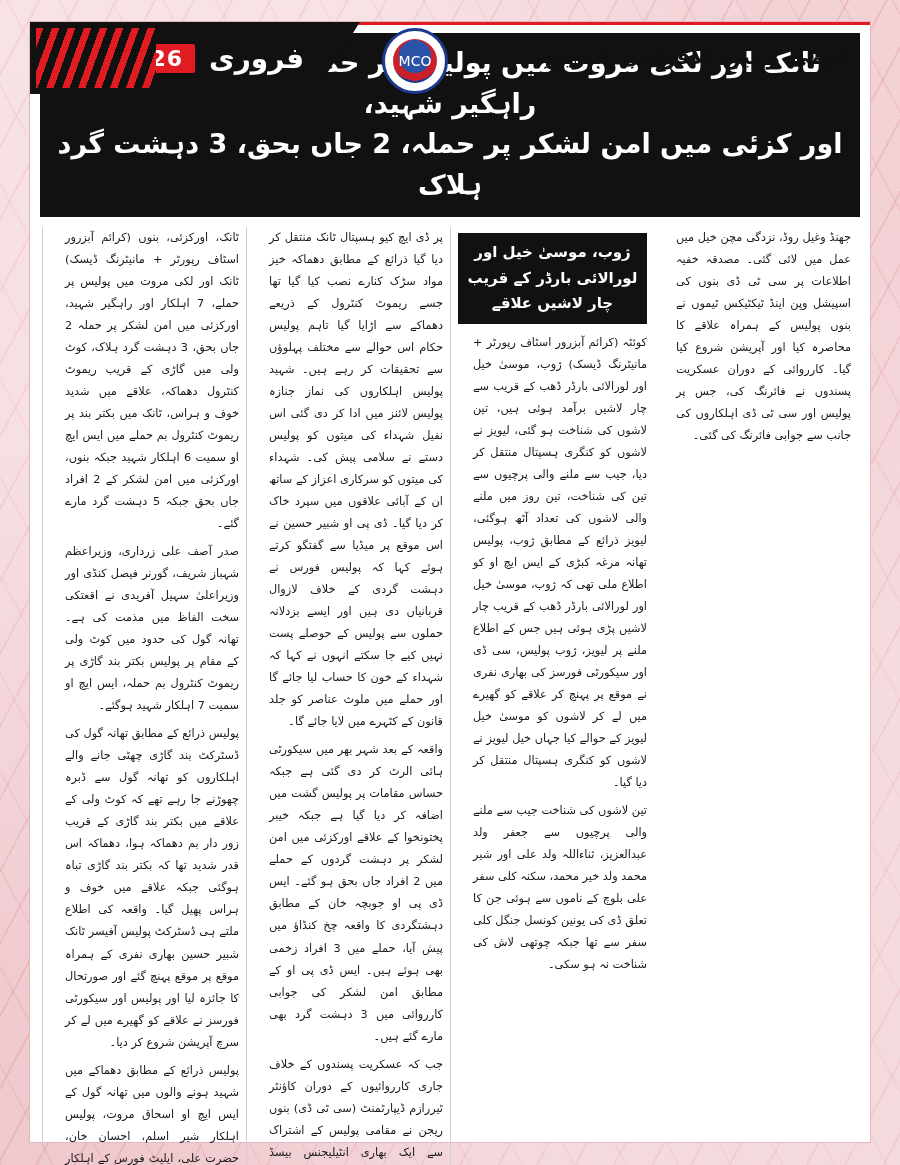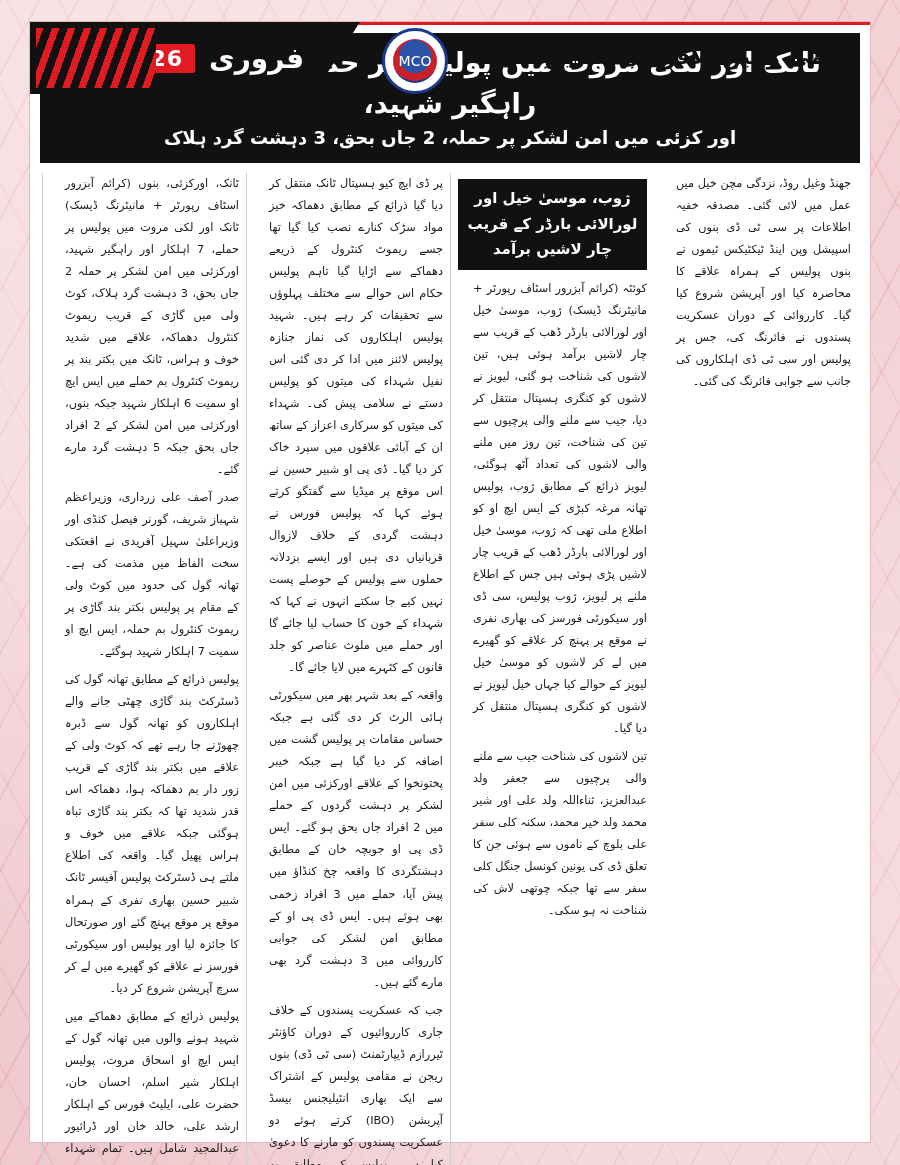--- a/index.html
+++ b/index.html
@@ -63,21 +63,21 @@
   .mast-title{
     position:absolute;right:18px;top:22px;
     font-size:22px;font-weight:bold;color:#111;direction:rtl;
   }
   
   .headline{
     background:#111;color:#fff;margin:8px 10px 6px 10px;padding:10px 14px 12px 14px;
     direction:rtl;text-align:center;
   }
   .headline .l1{font-size:27px;font-weight:bold;line-height:1.5;letter-spacing:.5px;}
-  .headline .l2{font-size:18px;font-weight:bold;line-height:1.5;letter-spacing:.5px;}
+  .headline .l2{font-size:27px;font-weight:bold;line-height:1.5;letter-spacing:.5px;}
   
   .columns{
     flex:1;display:flex;flex-direction:row-reverse;
     gap:0;padding:4px 12px 6px 12px;direction:rtl;
   }
   .col{
     width:25%;padding:0 7px;box-sizing:border-box;
     font-size:11.3px;line-height:1.95;color:#1a1a1a;text-align:justify;
     direction:rtl;
     border-left:1px solid #cfcfcf;
@@ -123,21 +123,21 @@
       <p>پولیس ذرائع کے مطابق دھماکے میں شہید ہونے والوں میں تھانہ گول کے ایس ایچ او اسحاق مروت، پولیس اہلکار شیر اسلم، احسان خان، حضرت علی، ایلیٹ فورس کے اہلکار ارشد علی، خالد خان اور ڈرائیور عبدالمجید شامل ہیں۔ تمام شہداء کی نعشوں کو پوسٹمارٹم کیلئے فوری طور</p>
     </div>
 
     <div class="col">
       <p>پر ڈی ایچ کیو ہسپتال ٹانک منتقل کر دیا گیا ذرائع کے مطابق دھماکہ خیز مواد سڑک کنارے نصب کیا گیا تھا جسے ریموٹ کنٹرول کے ذریعے دھماکے سے اڑایا گیا تاہم پولیس حکام اس حوالے سے مختلف پہلوؤں سے تحقیقات کر رہے ہیں۔ شہید پولیس اہلکاروں کی نماز جنازہ پولیس لائنز میں ادا کر دی گئی اس نفیل شہداء کی میتوں کو پولیس دستے نے سلامی پیش کی۔ شہداء کی میتوں کو سرکاری اعزاز کے ساتھ ان کے آبائی علاقوں میں سپرد خاک کر دیا گیا۔ ڈی پی او شبیر حسین نے اس موقع پر میڈیا سے گفتگو کرتے ہوئے کہا کہ پولیس فورس نے دہشت گردی کے خلاف لازوال قربانیاں دی ہیں اور ایسے بزدلانہ حملوں سے پولیس کے حوصلے پست نہیں کیے جا سکتے انہوں نے کہا کہ شہداء کے خون کا حساب لیا جائے گا اور حملے میں ملوث عناصر کو جلد قانون کے کٹہرے میں لایا جائے گا۔</p>
       <p>واقعہ کے بعد شہر بھر میں سیکورٹی ہائی الرٹ کر دی گئی ہے جبکہ حساس مقامات پر پولیس گشت میں اضافہ کر دیا گیا ہے جبکہ خیبر پختونخوا کے علاقے اورکزئی میں امن لشکر پر دہشت گردوں کے حملے میں 2 افراد جاں بحق ہو گئے۔ ایس ڈی پی او جوبچہ خان کے مطابق دہشتگردی کا واقعہ چخ کنڈاؤ میں پیش آیا، حملے میں 3 افراد زخمی بھی ہوئے ہیں۔ ایس ڈی پی او کے مطابق امن لشکر کی جوابی کارروائی میں 3 دہشت گرد بھی مارے گئے ہیں۔</p>
       <p>جب کہ عسکریت پسندوں کے خلاف جاری کارروائیوں کے دوران کاؤنٹر ٹیررازم ڈیپارٹمنٹ (سی ٹی ڈی) بنوں ریجن نے مقامی پولیس کے اشتراک سے ایک بھاری انٹیلیجنس بیسڈ آپریشن (IBO) کرتے ہوئے دو عسکریت پسندوں کو مارنے کا دعویٰ کیا ہے۔ پولیس کے مطابق یہ کارروائی تھانہ میرانخیل کی حدود میں</p>
     </div>
 
     <div class="col">
-      <div class="subhead">ژوب، موسیٰ خیل اور لورالائی بارڈر کے قریب چار لاشیں برآمد</div>
+      <div class="subhead">ژوب، موسیٰ خیل اور لورالائی بارڈر کے قریب چار لاشیں علاقے</div>
       <p>کوئٹہ (کرائم آبزرور اسٹاف رپورٹر + مانیٹرنگ ڈیسک) ژوب، موسیٰ خیل اور لورالائی بارڈر ڈھب کے قریب سے چار لاشیں برآمد ہوئی ہیں، تین لاشوں کی شناخت ہو گئی، لیویز نے لاشوں کو کنگری ہسپتال منتقل کر دیا، جیب سے ملنے والی پرچیوں سے تین کی شناخت، تین روز میں ملنے والی لاشوں کی تعداد آٹھ ہوگئی، لیویز ذرائع کے مطابق ژوب، پولیس تھانہ مرغہ کبڑی کے ایس ایچ او کو اطلاع ملی تھی کہ ژوب، موسیٰ خیل اور لورالائی بارڈر ڈھب کے قریب چار لاشیں پڑی ہوئی ہیں جس کے اطلاع ملنے پر لیویز، ژوب پولیس، سی ڈی اور سیکورٹی فورسز کی بھاری نفری نے موقع پر پہنچ کر علاقے کو گھیرے میں لے کر لاشوں کو موسیٰ خیل لیویز کے حوالے کیا جہاں خیل لیویز نے لاشوں کو کنگری ہسپتال منتقل کر دیا گیا۔</p>
       <p>تین لاشوں کی شناخت جیب سے ملنے والی پرچیوں سے جعفر ولد عبدالعزیز، ثناءاللہ ولد علی اور شیر محمد ولد خیر محمد، سکنہ کلی سفر علی بلوچ کے ناموں سے ہوئی جن کا تعلق ڈی کی یونین کونسل جنگل کلی سفر سے تھا جبکہ چوتھی لاش کی شناخت نہ ہو سکی۔</p>
     </div>
 
     <div class="col">
       <p>جھنڈ وغیل روڈ، نزدگی مچن خیل میں عمل میں لائی گئی۔ مصدقہ خفیہ اطلاعات پر سی ٹی ڈی بنوں کی اسپیشل وپن اینڈ ٹیکٹیکس ٹیموں نے بنوں پولیس کے ہمراہ علاقے کا محاصرہ کیا اور آپریشن شروع کیا گیا۔ کارروائی کے دوران عسکریت پسندوں نے فائرنگ کی، جس پر پولیس اور سی ٹی ڈی اہلکاروں کی جانب سے جوابی فائرنگ کی گئی۔</p>
     </div>
 
   </div>
 

